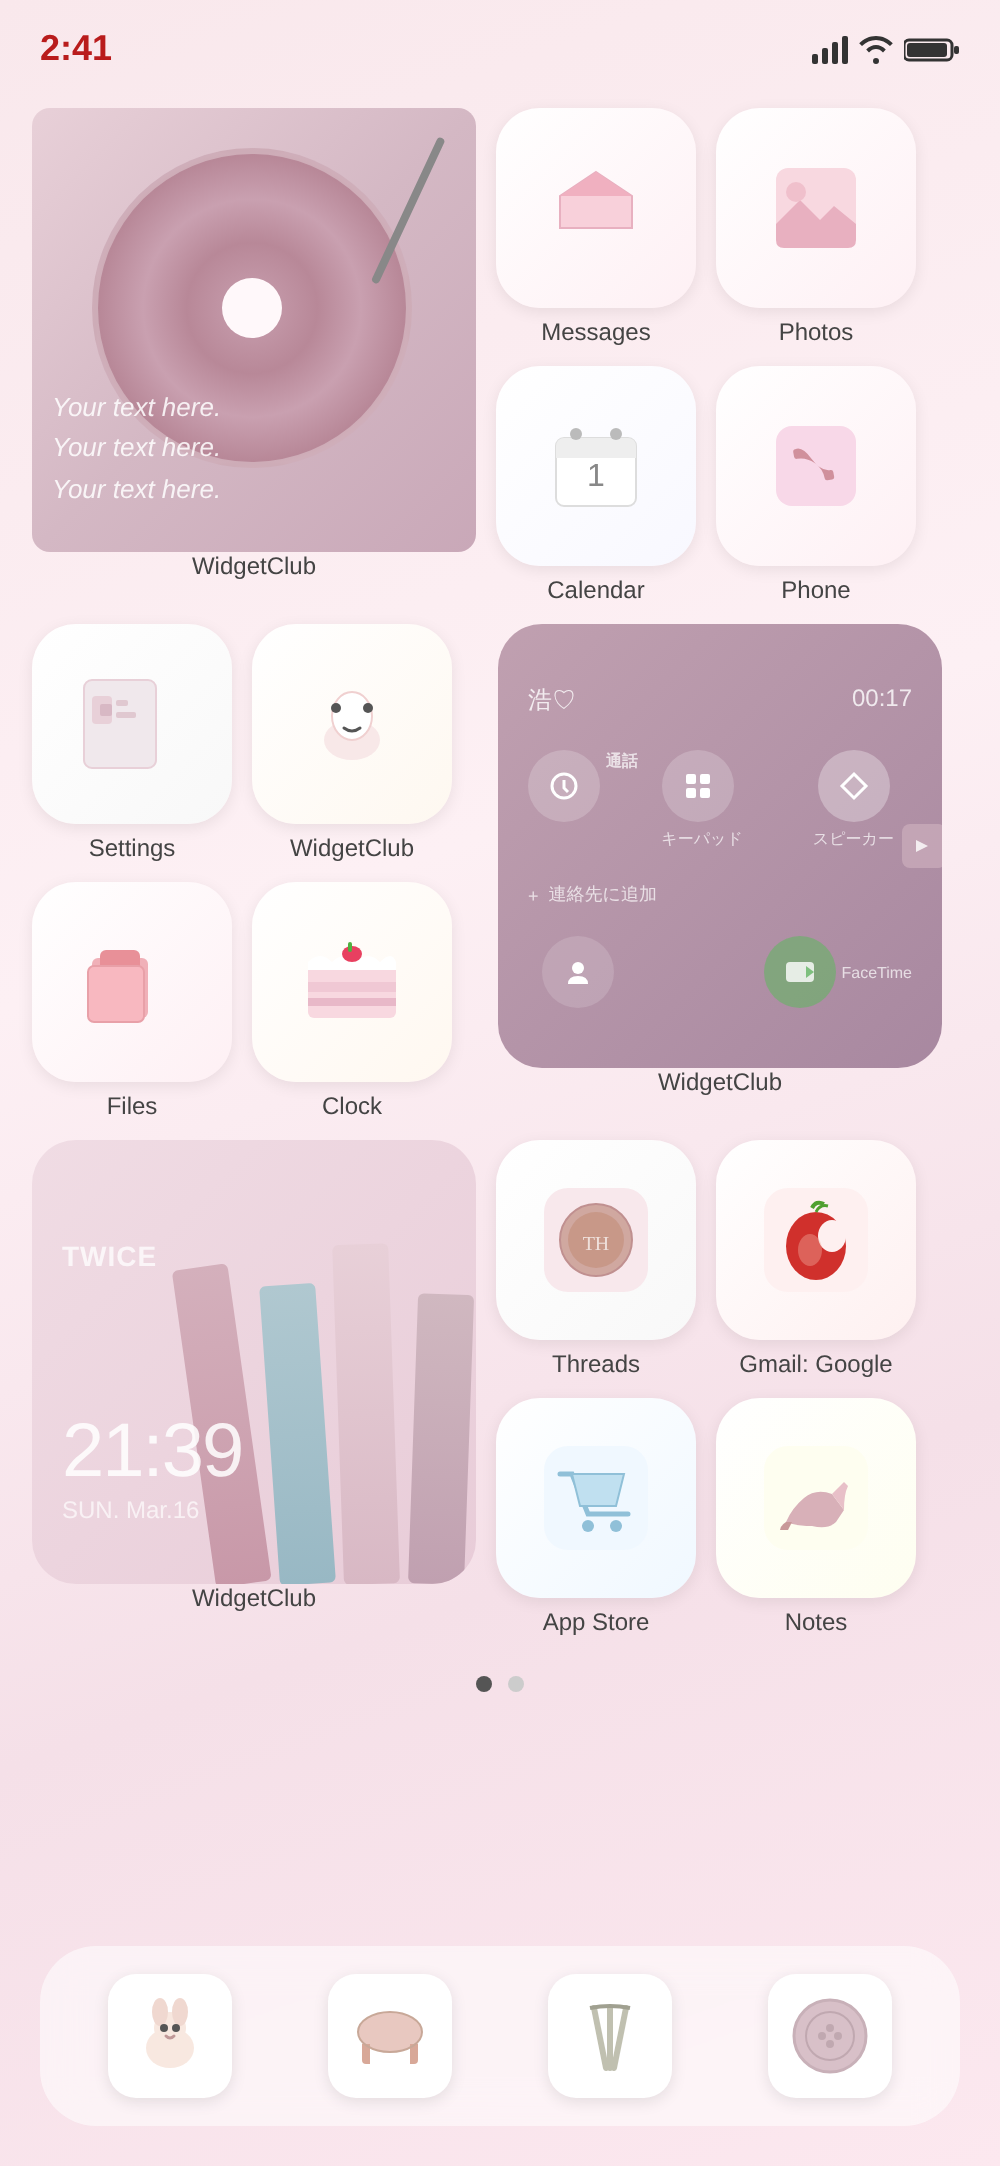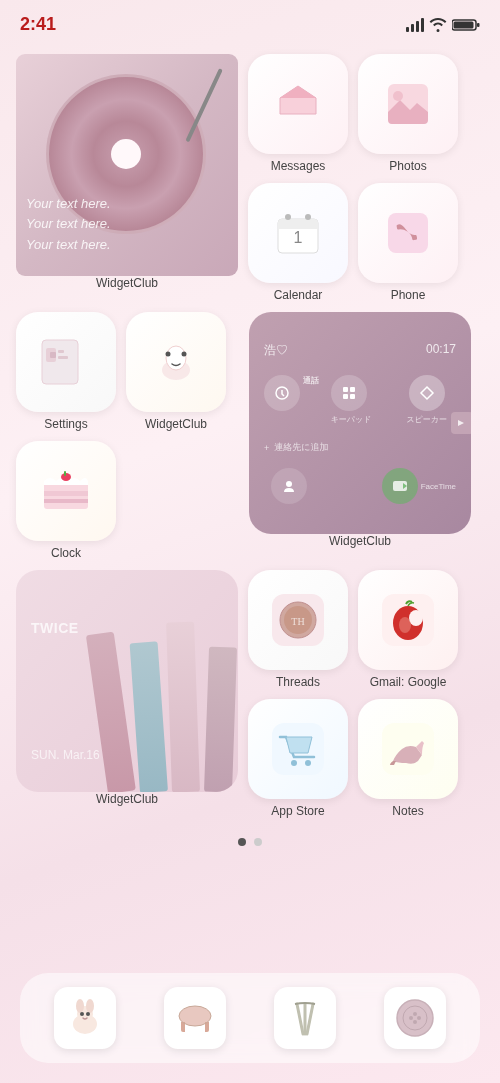--- a/index.html
+++ b/index.html
@@ -471,20 +471,30 @@
               <circle cx="22" cy="22" r="2.5" fill="#555"></circle>
               <circle cx="38" cy="22" r="2.5" fill="#555"></circle>
               <path d="M26 32 Q30 35 34 32" stroke="#555" stroke-width="1.5" fill="none" stroke-linecap="round"></path>
             </svg>
           </div>
           <div class="app-icon-label">WidgetClub</div>
         </div>
       </div>
       <div class="row-apps-2col">
 
+        <div class="app-icon">
+          <div class="app-icon-img icon-files">
+            <svg width="60" height="60" viewBox="0 0 60 60">
+              <rect x="10" y="18" width="28" height="30" rx="3" fill="#f0b0b8"></rect>
+              <rect x="14" y="14" width="20" height="26" rx="3" fill="#e89098"></rect>
+              <rect x="8" y="22" width="28" height="28" rx="3" fill="#f8b8c0" stroke="#e8a0a8" stroke-width="1"></rect>
+            </svg>
+          </div>
+          <div class="app-icon-label">Files</div>
+        </div>
 
         <div class="app-icon">
           <div class="app-icon-img icon-clock">
             <svg width="60" height="60" viewBox="0 0 60 60">
 
               <rect x="8" y="20" width="44" height="28" rx="3" fill="#f8d8e0"></rect>
 
               <rect x="8" y="30" width="44" height="5" fill="#f0c8d4"></rect>
               <rect x="8" y="38" width="44" height="4" fill="#e8b8c8"></rect>
 
@@ -580,20 +590,21 @@
       <div class="widget-books-inner">
 
         <div class="books-stack">
           <div class="book book1"></div>
           <div class="book book2"></div>
           <div class="book book3"></div>
           <div class="book book4"></div>
         </div>
         <div class="book-label">TWICE</div>
         <div class="widget-clock-overlay">
+          <div class="widget-clock-time">21:39</div>
           <div class="widget-clock-date">SUN. Mar.16</div>
         </div>
       </div>
       <div class="app-icon-label">WidgetClub</div>
     </div>
 
     <div class="row1-right">
       <div class="row-apps-2col">
 
         <div class="app-icon">

